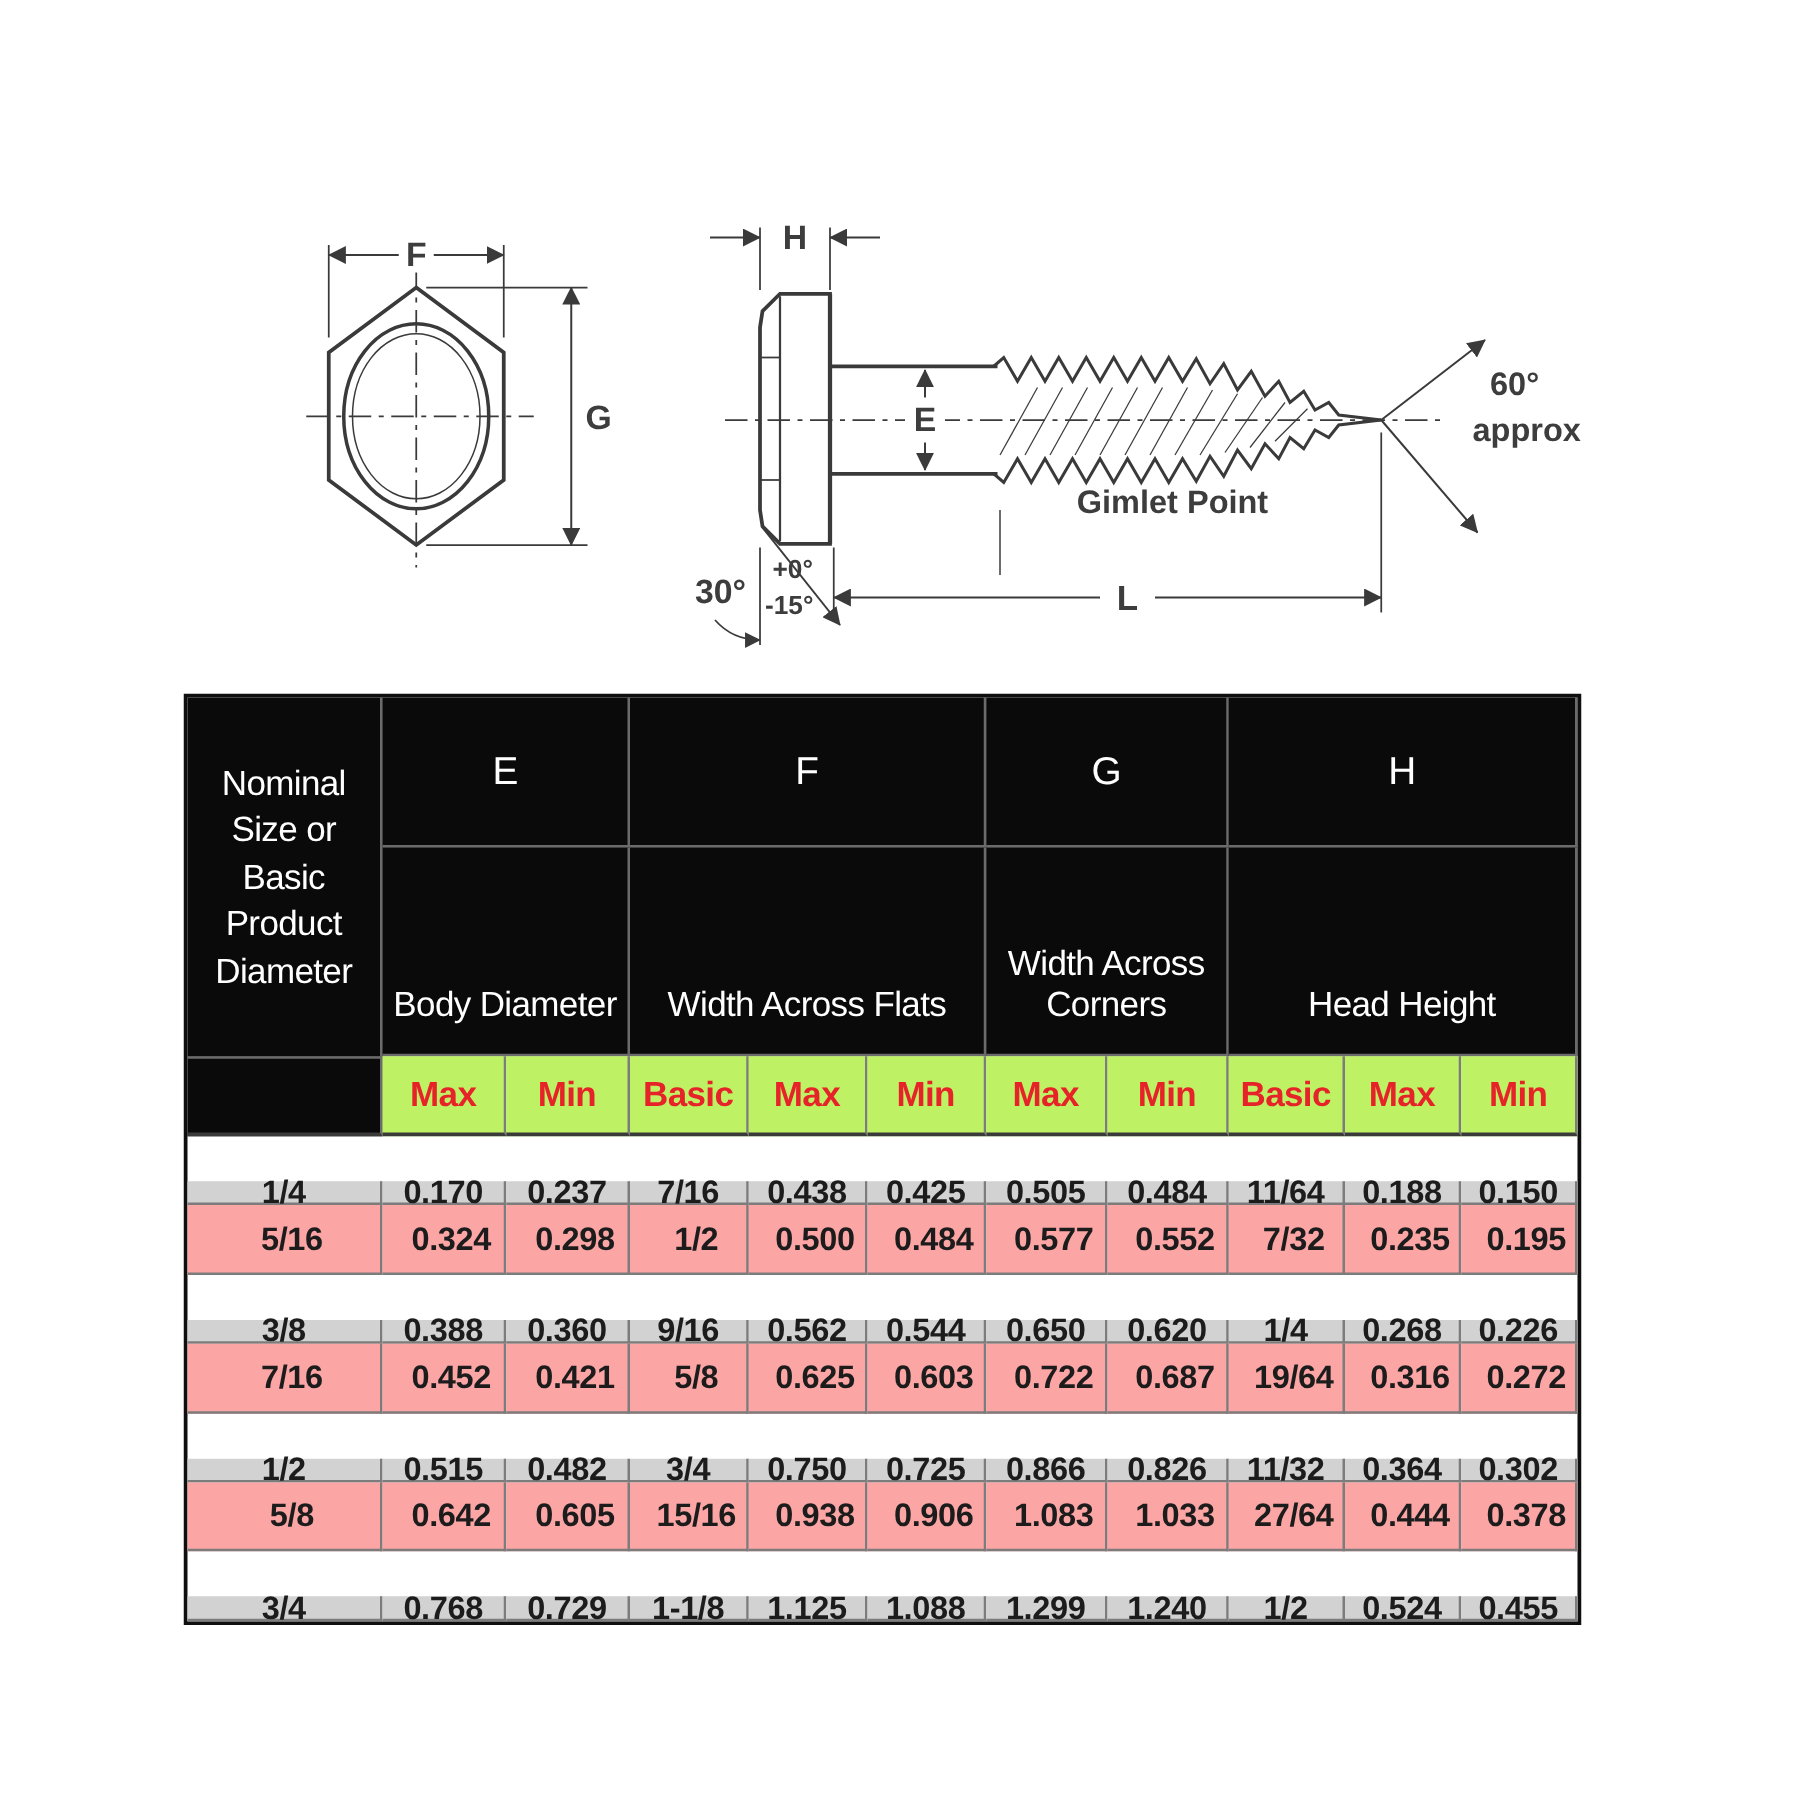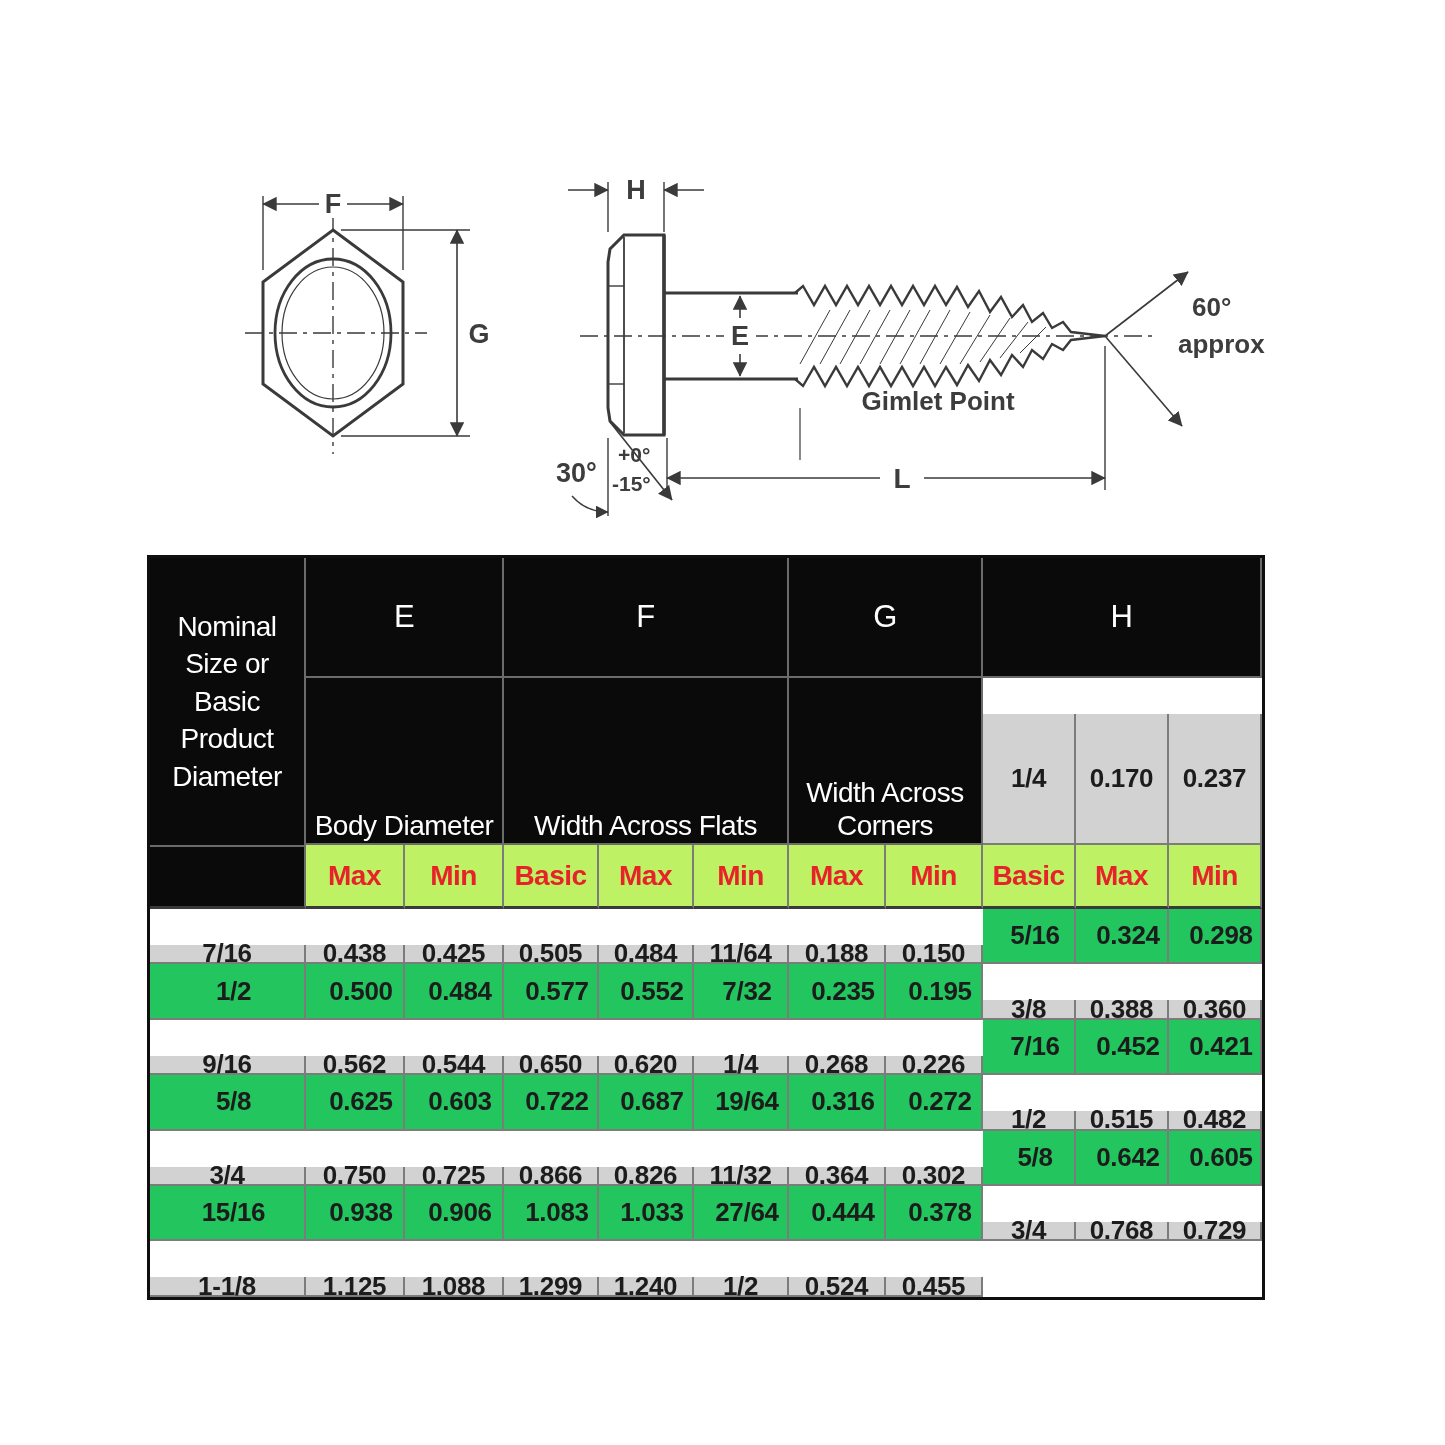--- a/index.html
+++ b/index.html
@@ -14,31 +14,31 @@
        grid-template-rows:120px 167px 64px repeat(7,55.4px);
        border:3px solid #0f0f0f;box-sizing:content-box;}
   .tbl > div{box-sizing:border-box;}
   .th{background:#0a0a0a;color:#ffffff;display:flex;align-items:center;justify-content:center;
       border-right:2px solid #6b6b6b;border-bottom:2px solid #6b6b6b;
       font-weight:normal;letter-spacing:-0.5px;text-align:center;}
   .corner{grid-column:1;grid-row:1/3;font-size:28px;line-height:1.34;padding:0 14px;border-bottom:none;}
   .spacer{grid-column:1;grid-row:3;background:#0a0a0a;border-right:2px solid #6b6b6b;
           border-bottom:3px solid #3a3a3a;border-top:2px solid #6b6b6b;}
   .letter{grid-row:1;font-size:31px;}
-  .gname{grid-row:2;font-size:28px;align-items:flex-end;padding-bottom:1px;line-height:1.18;}
+  .gname{grid-row:2;font-size:28px;align-items:flex-end;padding-bottom:23px;line-height:1.18;}
   .cE{grid-column:2/4;} .cF{grid-column:4/7;} .cG{grid-column:7/9;} .cH{grid-column:9/12;}
   .sub{grid-row:3;background:#bef264;color:#e62329;font-weight:bold;font-size:28px;
        display:flex;align-items:center;justify-content:center;letter-spacing:-0.5px;
        border-right:2px solid #7c7c7c;border-bottom:3px solid #3a3a3a;}
   .tr{display:contents;}
   .td{display:flex;align-items:center;justify-content:center;font-weight:bold;font-size:26px;
       color:#1c1c1c;letter-spacing:-0.3px;border-right:2px solid #7c7c7c;
       border-bottom:2px solid #7c7c7c;}
   .tr.odd .td{background:#d2d2d2;margin-top:36px;}
-  .tr.even .td{background:#22c55e;padding-left:13px;}
+  .tr.even .td{background:#fca5a5;padding-left:13px;}
 </style>
 </head>
 <body>
 
 <div class="page">
 
   <svg class="diagram" viewBox="0 0 1045 400" xmlns="http://www.w3.org/2000/svg">
     <defs>
       <marker id="ah" viewBox="0 0 10 10" refX="9.5" refY="5" markerWidth="9" markerHeight="9" orient="auto-start-reverse">
           <path d="M0,0 L10,5 L0,10 z" fill="#3a3a3a"></path>
@@ -131,20 +131,21 @@
     <div class="th corner">Nominal Size or Basic Product Diameter</div>
 
     <div class="th letter cE">E</div>
     <div class="th letter cF">F</div>
     <div class="th letter cG">G</div>
     <div class="th letter cH">H</div>
 
     <div class="th gname cF">Width Across Flats</div>
     <div class="th gname cE">Body Diameter</div>
     <div class="th gname cG">Width Across Corners</div>
+    <div class="th gname cH">Head Height</div>
 
     <div class="spacer"></div>
     <div class="sub">Max</div>
     <div class="sub">Min</div>
     <div class="sub">Basic</div>
     <div class="sub">Max</div>
     <div class="sub">Min</div>
     <div class="sub">Max</div>
     <div class="sub">Min</div>
     <div class="sub">Basic</div>

